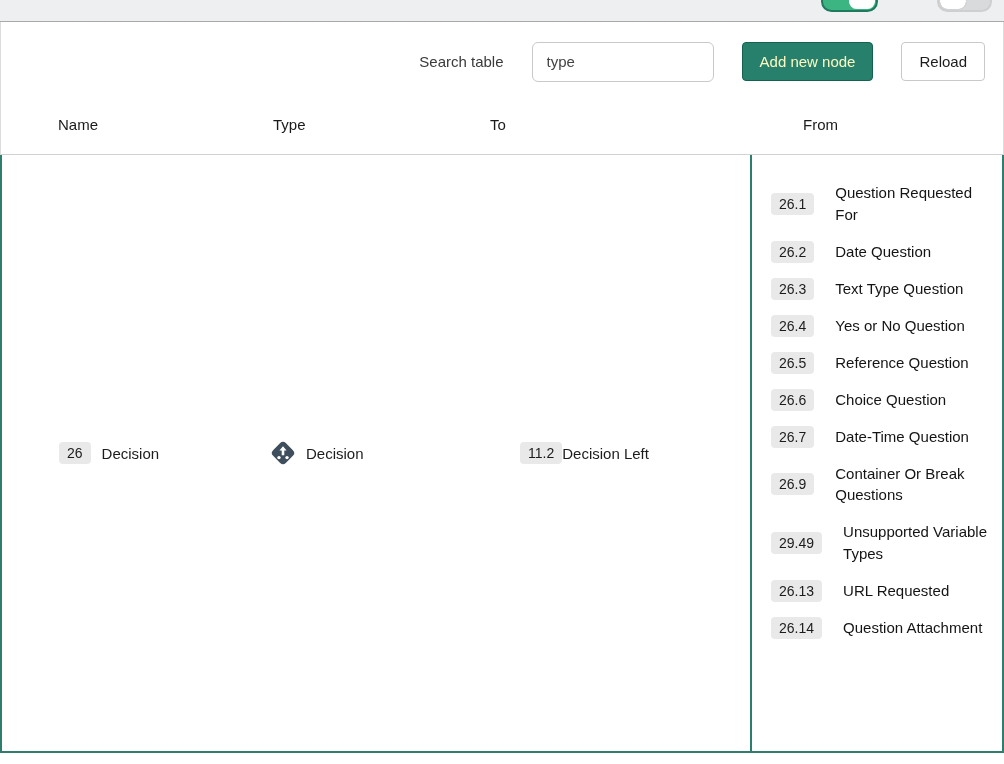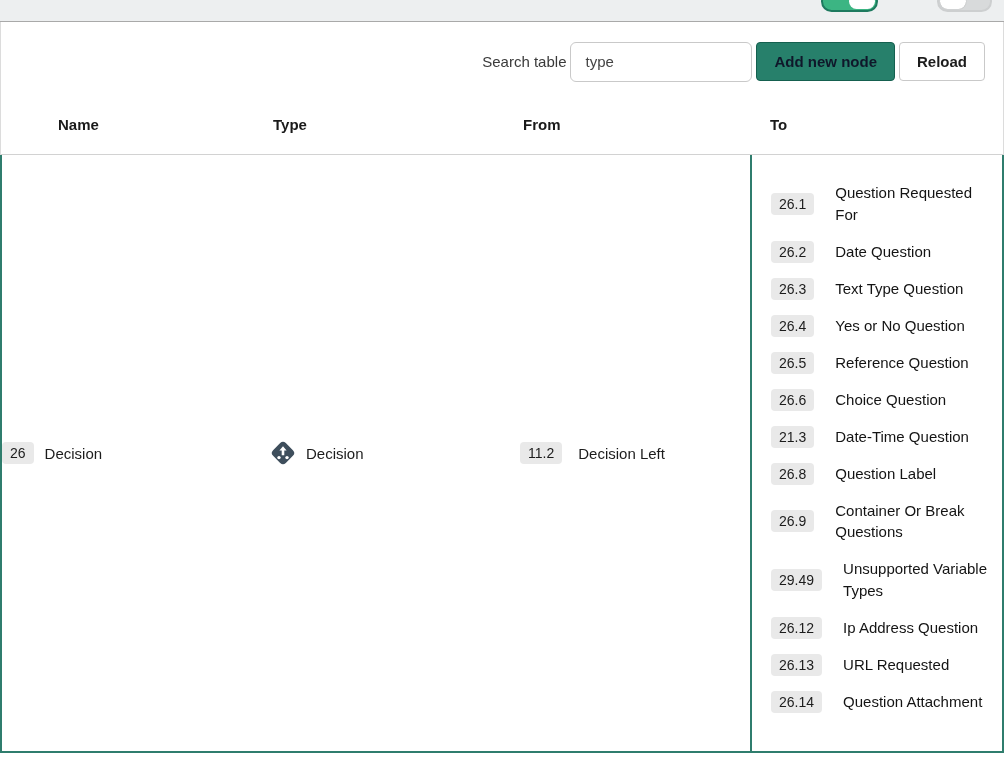--- a/index.html
+++ b/index.html
@@ -57,21 +57,21 @@
   
   .card-top {
     border-left: 1px solid #dcdcdc;
     border-right: 1px solid #dcdcdc;
   }
   .toolbar {
     height: 73px;
     display: flex;
     justify-content: flex-end;
     align-items: center;
-    gap: 4px;
+    gap: 28px;
     padding: 6px 18px 0 18px;
   }
   .search-label {
     font-size: 15px;
     color: #3a3a3a;
   }
   .search-input {
     width: 182px;
     height: 40px;
     border: 1px solid #c9c9c9;
@@ -86,38 +86,37 @@
     height: 39px;
     border-radius: 4px;
     font-size: 15px;
     font-family: "Liberation Sans", sans-serif;
     cursor: pointer;
     padding: 0 17px;
   }
   .btn-primary {
     background: #27806b;
     border: 1px solid #15604f;
-    color: #0f172a;
-    font-weight: bold;
+    color: #fef9c3;
+    font-weight: normal;
   }
   .btn-secondary {
     background: #ffffff;
     border: 1px solid #c9c9c9;
     color: #1c1c1c;
-    font-weight: bold;
   }
 
   .thead {
     height: 60px;
     display: grid;
     grid-template-columns: 220px 250px 280px 1fr;
     align-items: center;
     border-bottom: 1px solid #d2d2d2;
   }
-  .th { font-size: 15px; font-weight: bold; color: #1a1a1a; }
+  .th { font-size: 15px; font-weight: normal; color: #1a1a1a; }
   .th-name { padding-left: 57px; }
   .th-type { padding-left: 52px; }
   .th-from { padding-left: 52px; }
   .th-to   { padding-left: 19px; }
 
   
   .tbody {
     height: 598px;
     border-left: 2px solid #2f7d6d;
     border-right: 2px solid #2f7d6d;
@@ -126,23 +125,23 @@
   .trow {
     height: 100%;
     display: grid;
     grid-template-columns: 218px 250px 280px 1fr;
   }
   .cell {
     display: flex;
     align-items: center;
     font-size: 15px;
   }
-  .cell-name { gap: 11px; }
+  .cell-name { padding-left: 57px; gap: 11px; }
   .cell-type { padding-left: 48px; gap: 8px; }
-  .cell-from { padding-left: 50px; gap: 16px; }
+  .cell-from { padding-left: 50px; gap: 0; }
   .badge {
     background: #e9e9e9;
     border-radius: 4px;
     padding: 3px 8px;
     font-size: 14px;
     color: #1c1c1c;
     white-space: nowrap;
   }
   .diamond-icon { width: 30px; height: 30px; flex: 0 0 auto; }
 
@@ -184,22 +183,22 @@
   <div class="toolbar">
     <span class="search-label">Search table</span>
     <input class="search-input" type="text" value="type" style="">
     <button class="btn btn-primary">Add new node</button>
     <button class="btn btn-secondary">Reload</button>
   </div>
 
   <div class="thead">
     <div class="th th-name">Name</div>
     <div class="th th-type">Type</div>
+    <div class="th th-to">To</div>
     <div class="th th-from">From</div>
-    <div class="th th-to">To</div>
   </div>
 </div>
 
 <div class="tbody">
   <div class="trow">
 
     <div class="cell cell-name">
       <span class="badge">26</span>
       <span>Decision</span>
     </div>
@@ -238,40 +237,32 @@
       </div>
       <div class="to-item">
         <span class="badge">26.5</span>
         <span class="to-label">Reference Question</span>
       </div>
       <div class="to-item">
         <span class="badge">26.6</span>
         <span class="to-label">Choice Question</span>
       </div>
       <div class="to-item">
-        <span class="badge">21.3</span>
+        <span class="badge">26.7</span>
         <span class="to-label">Date-Time Question</span>
-      </div>
-      <div class="to-item">
-        <span class="badge">26.8</span>
-        <span class="to-label">Question Label</span>
       </div>
       <div class="to-item">
         <span class="badge">26.9</span>
         <span class="to-label">Container Or Break Questions</span>
       </div>
       <div class="to-item">
         <span class="badge">29.49</span>
         <span class="to-label">Unsupported Variable Types</span>
       </div>
       <div class="to-item">
-        <span class="badge">26.12</span>
-        <span class="to-label">Ip Address Question</span>
-      </div>
-      <div class="to-item">
         <span class="badge">26.13</span>
         <span class="to-label">URL Requested</span>
       </div>
       <div class="to-item">
         <span class="badge">26.14</span>
         <span class="to-label">Question Attachment</span>
       </div>
     </div>
 
   </div>

